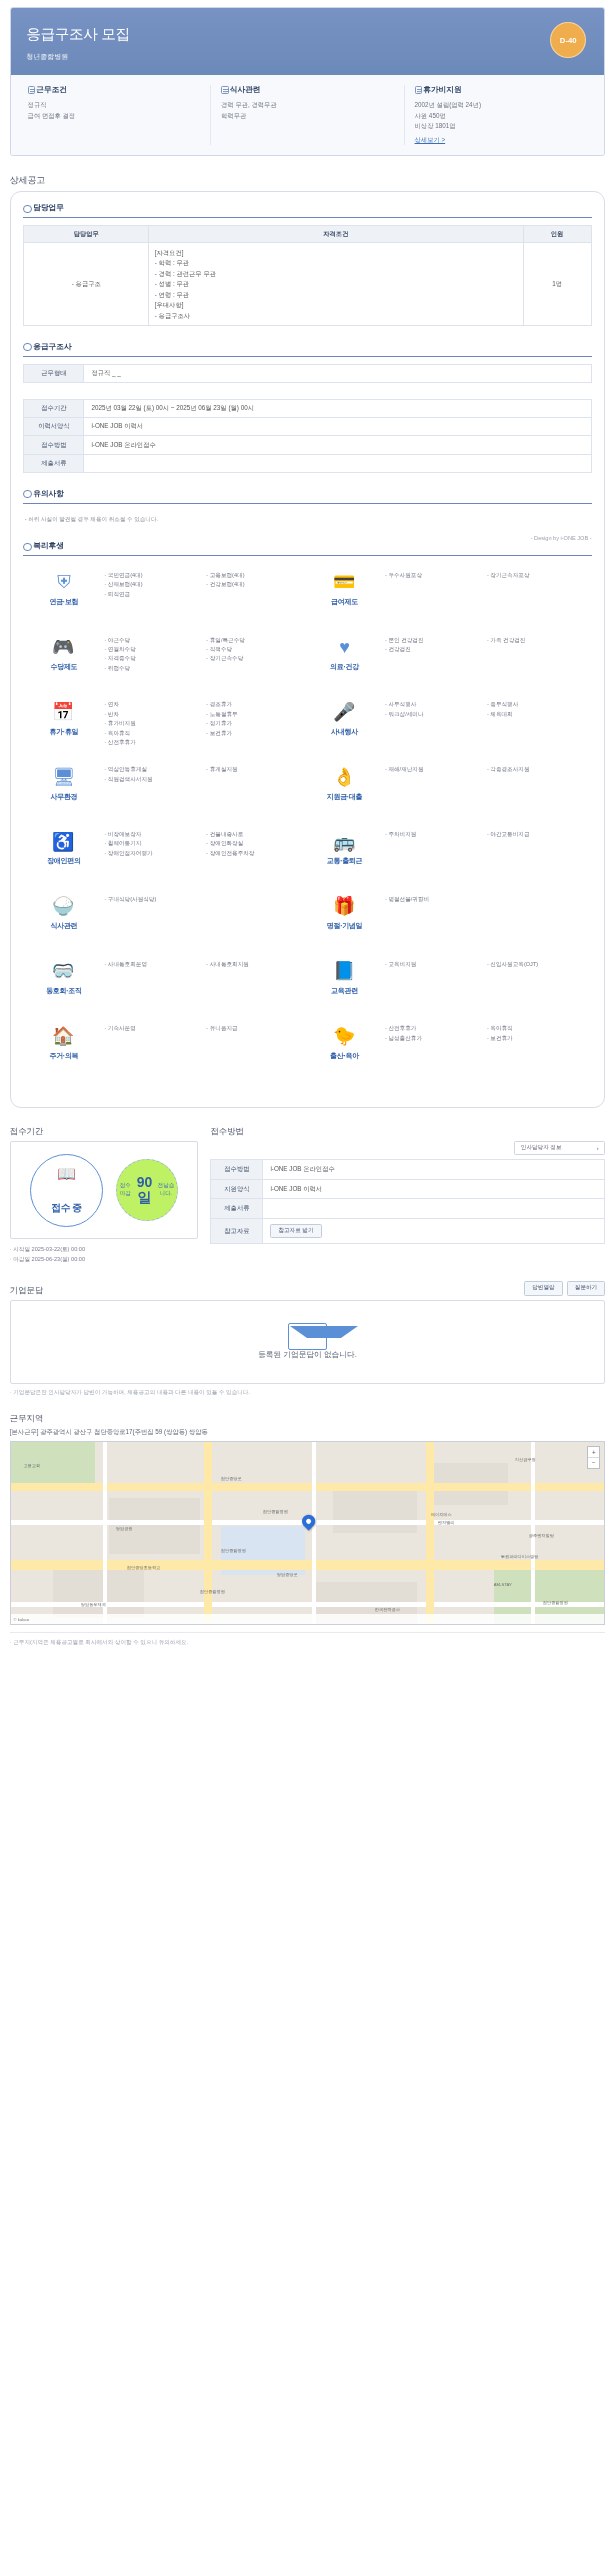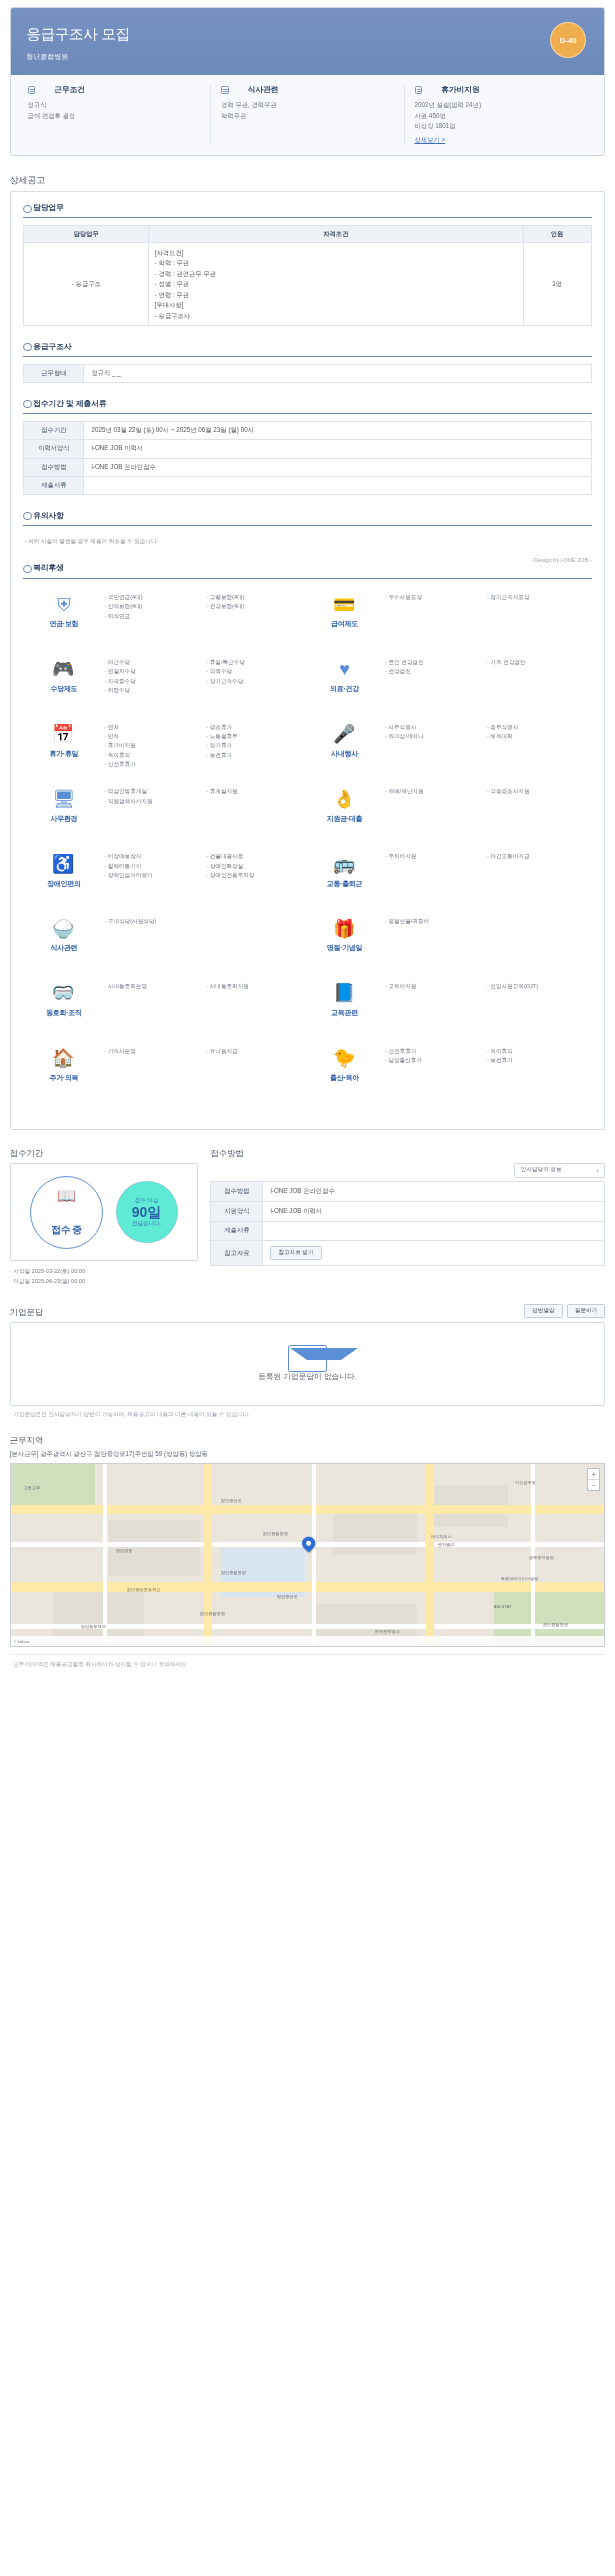--- a/index.html
+++ b/index.html
@@ -61,21 +61,21 @@
     flex: 1;
     padding: 0 9.8px;
     border-right: 0.7px solid #e2e8f1;
   }
   .hero-col:last-child { border-right: none; }
   .hero-col h4 {
     margin: 0 0 5.6px 0;
     font-size: 7.7px;
     color: #33486b;
     font-weight: bold;
-    display: flex; align-items: center; gap: 19px;
+    display: flex; align-items: center; gap: 1px;
   }
   .hero-col .li {
     font-size: 6.3px;
     color: #6b7280;
     line-height: 10.5px;
   }
   .mini-icon {
     display:inline-block; width: 7.7px; height: 7.7px;
     border: 0.7px solid #7f97bd; border-radius: 1.4px;
     position: relative;
@@ -93,21 +93,21 @@
   
   .sec-title {
     margin: 18px 9.8px 4.2px 9.8px;
     font-size: 9px;
     color: #4a5568;
     letter-spacing: -0.2px;
   }
   .panel {
     margin: 0 9.8px;
     border: 0.7px solid #d7dde6;
-    border-radius: 1px;
+    border-radius: 11px;
     background: #fff;
     padding: 11.2px 12.6px 15.4px 12.6px;
   }
   .blk { margin-bottom: 15.4px; }
   .blk-head {
     font-size: 7.7px;
     font-weight: bold;
     color: #2a3f63;
     border-bottom: 1.4px solid #6b87b8;
     padding: 0 0 4.2px 9.8px;
@@ -244,22 +244,22 @@
     width: 73px; height: 73px; border-radius: 50%;
     border: 1.4px solid #5b8fd6;
     display:flex; flex-direction:column; align-items:center; justify-content:center;
     color:#2f5fa8;
   }
   .circle-blue .book { font-size: 15.4px; line-height: 17px; }
   .circle-blue .t { font-size: 9.8px; font-weight: bold; margin-top: 20px; letter-spacing:-0.4px;}
   .circle-dash {
     width: 62px; height: 62px; border-radius: 50%;
     border: 0.7px dashed #9cb6dd;
-    background: #5eead4;
-    display:flex; flex-direction:column; align-items:center; justify-content:center;
+    background: #bef264;
+    display:flex; flex-direction:row; align-items:center; justify-content:center;
     color:#3f6db5; text-align:center;
   }
   .circle-dash .s { font-size: 5.6px; }
   .circle-dash .big { font-size: 14px; font-weight: bold; color:#2f5fa8; line-height:15.4px;}
   .dates {
     font-size: 5.6px; color:#7a8090; margin-top: 5.6px; line-height: 9.8px;
   }
   .tbl-apply { width: 100%; border-collapse: collapse; font-size: 6.3px; }
   .tbl-apply th {
     width: 52px; background:#eef2f7; border:0.7px solid #dde3ec;
@@ -430,21 +430,20 @@
         <tbody>
             <tr>
           <th>근무형태</th>
           <td>정규직 _ _</td>
         </tr>
       </tbody>
         </table>
     </div>
 
     <div class="blk">
-      <div class="blk-head">접수기간 및 제출서류</div>
       <table class="kv">
         <tbody>
             <tr>
           <th>접수기간</th>
           <td class="txt-green">2025년 03월 22일 (토) 00시 ~ 2025년 06월 23일 (월) 00시</td>
         </tr>
         <tr>
           <th>이력서양식</th>
           <td>i-ONE JOB 이력서</td>
         </tr>

